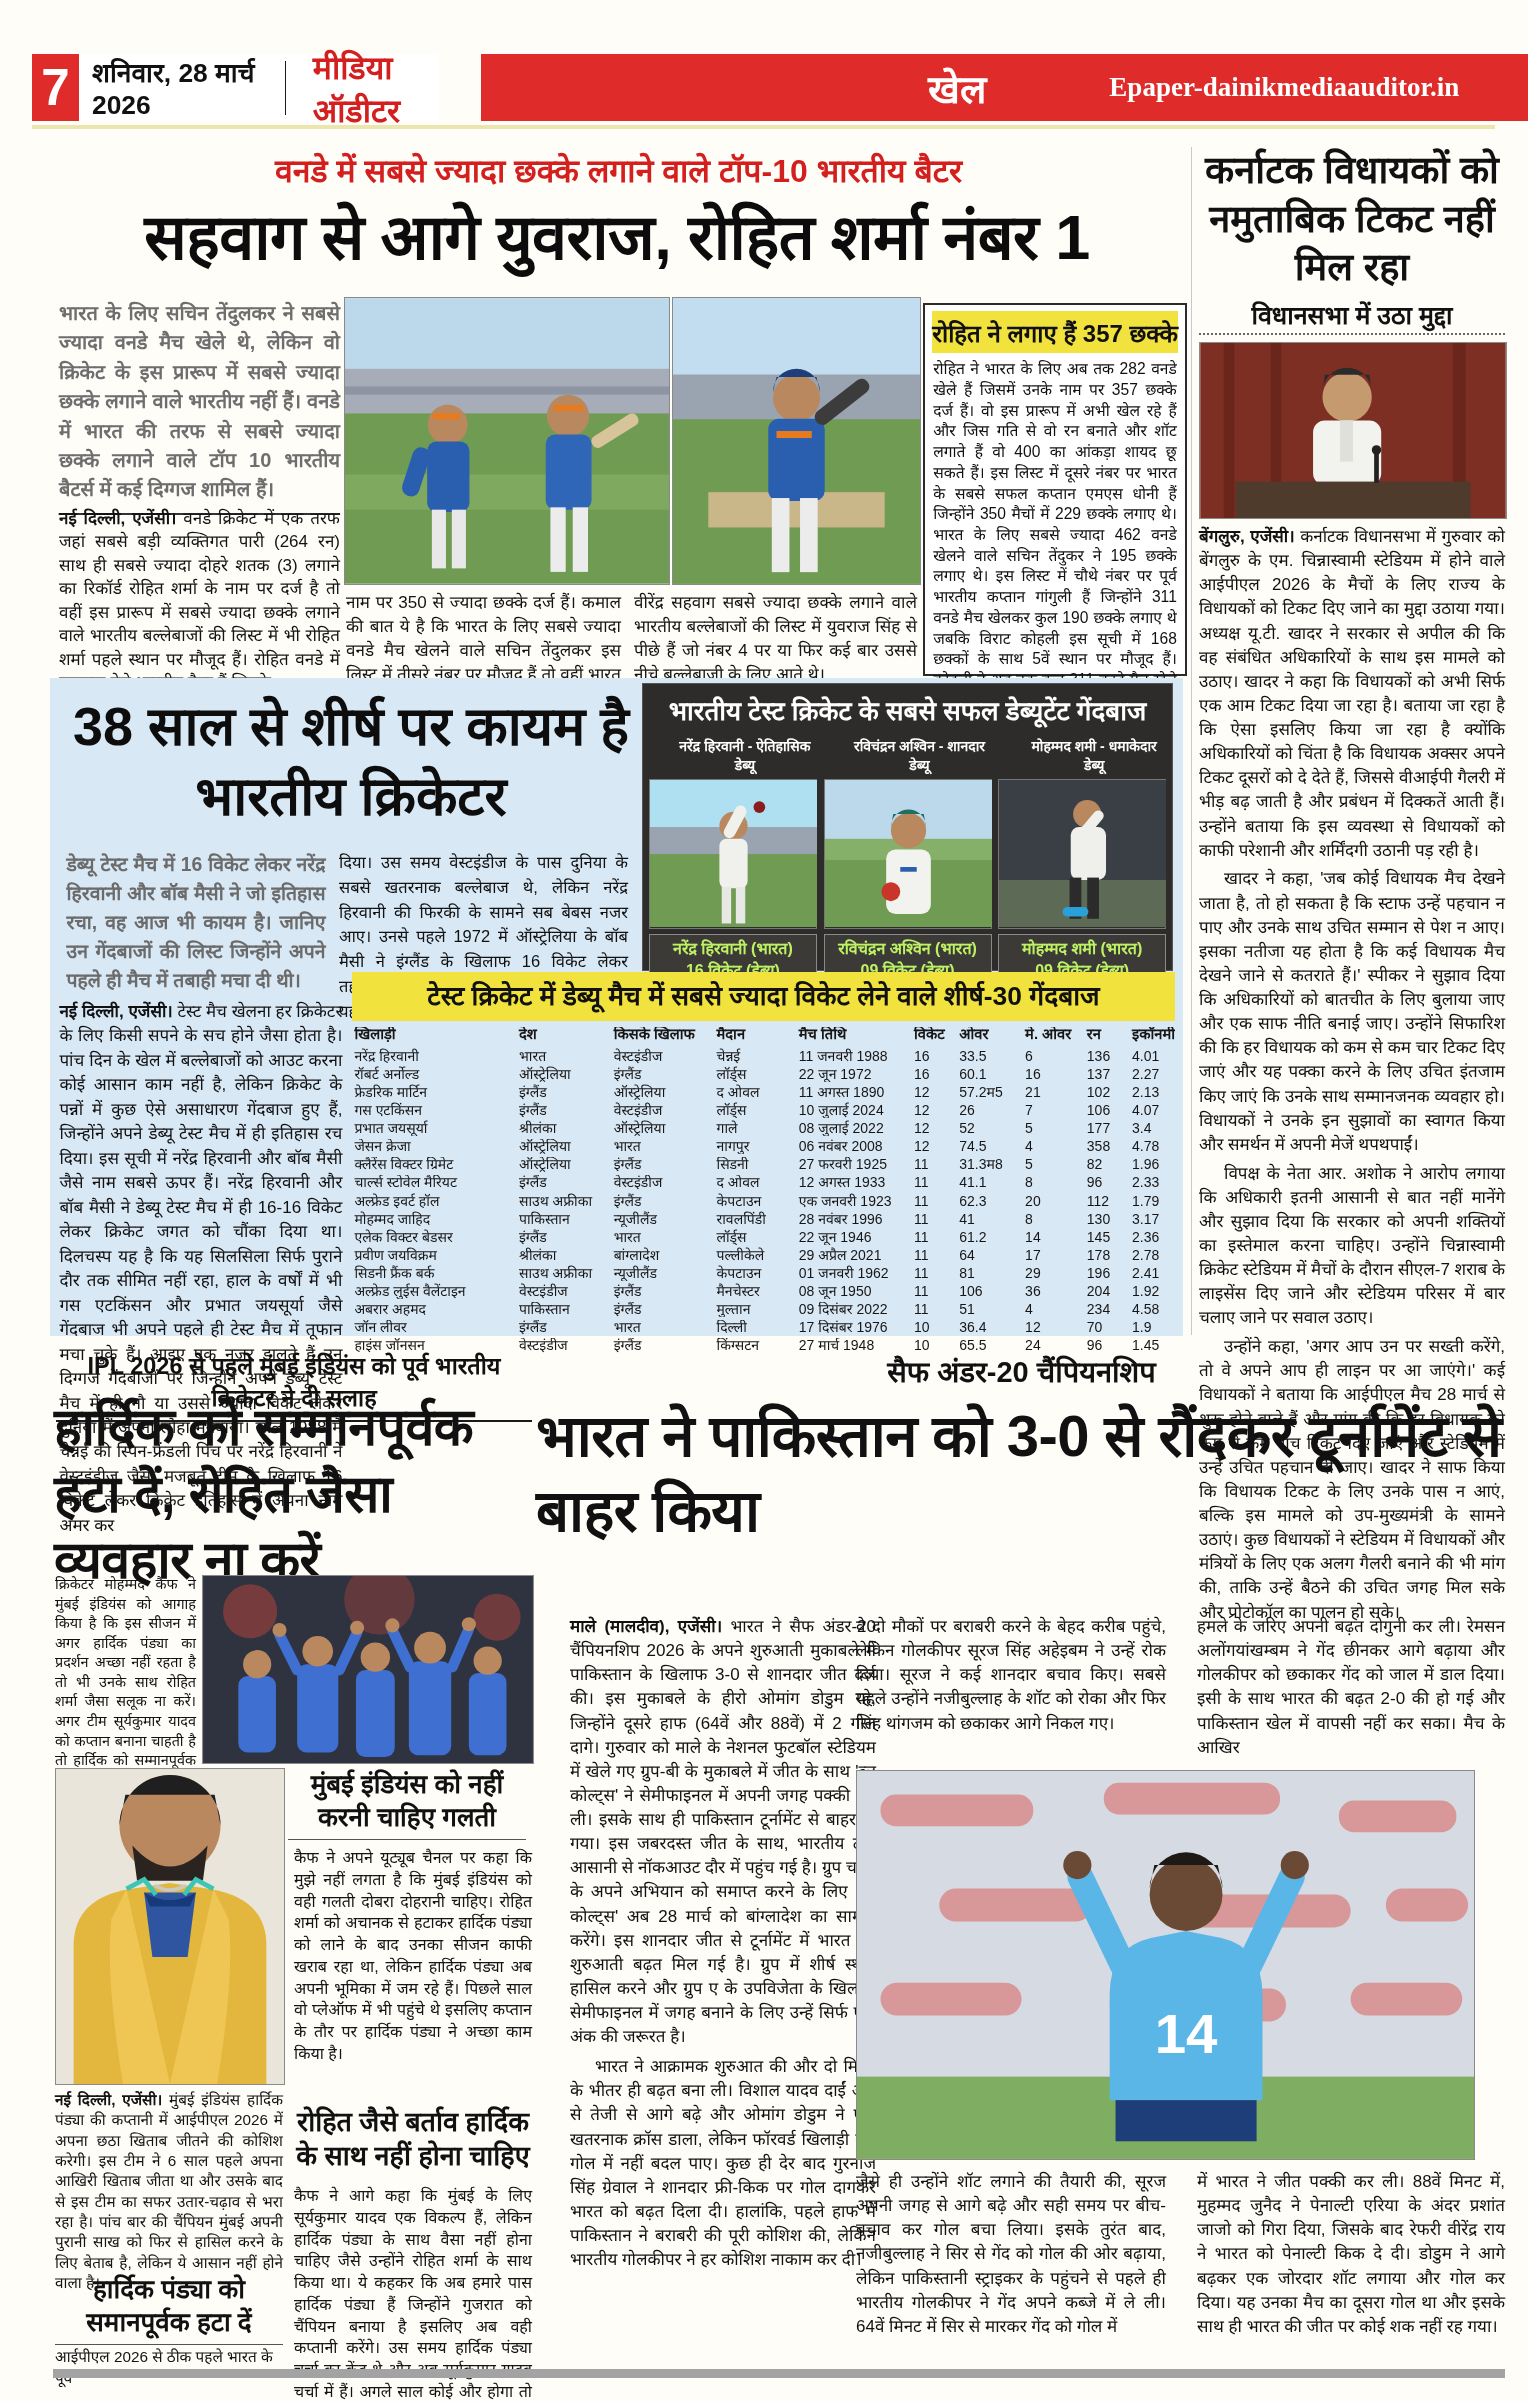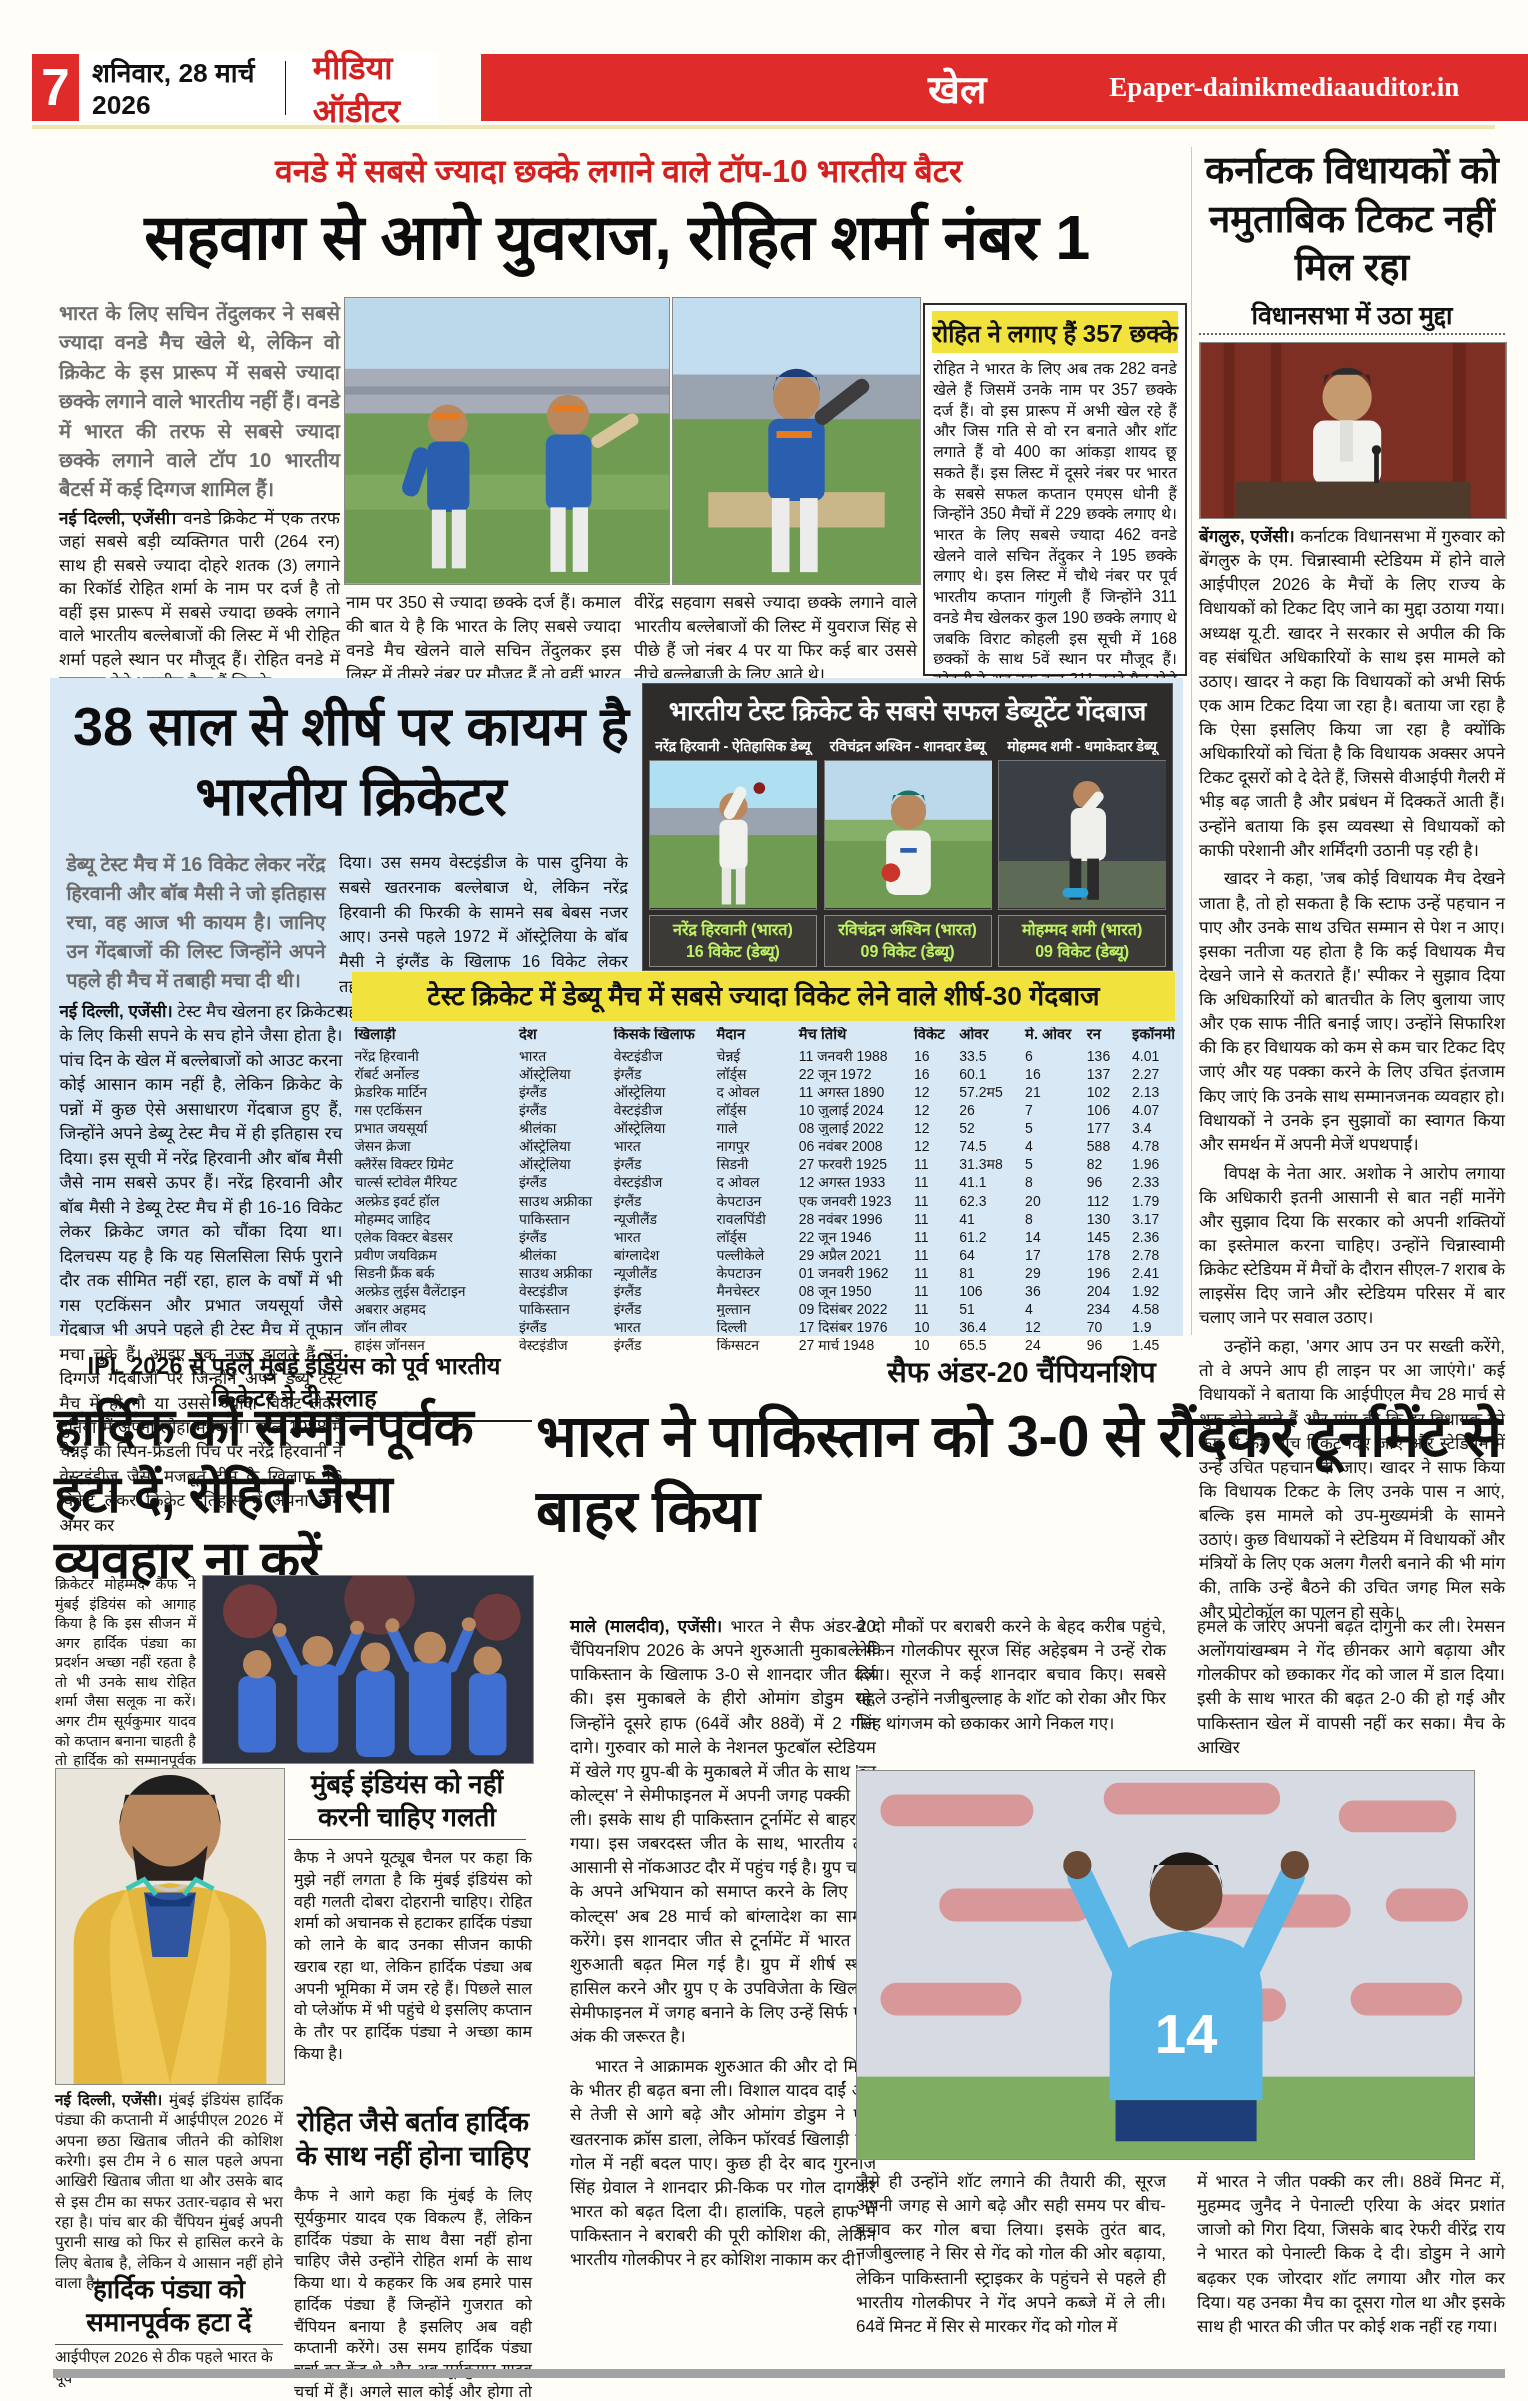--- a/index.html
+++ b/index.html
@@ -30,21 +30,21 @@
   .rohit-title{background:#f2e23e;font-size:24px;font-weight:bold;text-align:center;margin:5.9px 7px 4.7px 7px;padding:4.7px 0;}
   .rohit-body{font-size:15.6px;line-height:1.33;padding:1.2px 8.2px;}
   
   .bluebox{background:#d9e8f5;}
   .h38{font-size:54px;font-weight:bold;line-height:1.3;color:#0d0d0d;}
   .deck38{color:#6b6b6b;font-size:19.4px;font-weight:bold;line-height:1.5;}
   .body38{font-size:16.5px;line-height:1.5;}
   .darkbox{background:#2e2c2a;border:1.2px solid #555;}
   .darkbox-title{color:#fff;font-size:26px;font-weight:bold;text-align:center;padding:8.2px 0 5.9px 0;}
   .card{width:168px;display:flex;flex-direction:column;}
-  .card-label{color:#fff;font-size:14px;font-weight:bold;text-align:center;padding:2.4px 0 4.7px 0;}
+  .card-label{color:#fff;font-size:14px;font-weight:bold;text-align:center;padding:2.4px 0 4.7px 0;margin-left:24px;}
   .card-img{height:148px;border:0.6px solid #777;}
   .card-cap{background:#3c3a37;border:1.2px solid #8a8a8a;color:#bef264;font-size:16px;font-weight:bold;text-align:center;line-height:1.35;margin-top:4.7px;padding:3.5px 1.2px;}
   
   .tbl-title{background:#f2e23e;font-size:26.4px;font-weight:bold;text-align:center;line-height:49px;height:49px;}
   .tbl{background:transparent;}
   .t-row{display:flex;width:100%;font-size:14px;line-height:1.04;padding:1.2px 0;color:#161616;}
   .t-head .t-row{font-weight:bold;font-size:14.7px;padding:5.9px 0 3.5px 0;}
   .t-cell{box-sizing:border-box;padding:0.6px 2.4px;white-space:nowrap;overflow:hidden;}
   .t-cell:nth-child(1){width:20%;}
   .t-cell:nth-child(2){width:11.5%;}
@@ -315,21 +315,21 @@
         </div>
         <div class="t-row">
           <div class="t-cell">जेसन क्रेजा</div>
           <div class="t-cell">ऑस्ट्रेलिया</div>
           <div class="t-cell">भारत</div>
           <div class="t-cell">नागपुर</div>
           <div class="t-cell">06 नवंबर 2008</div>
           <div class="t-cell">12</div>
           <div class="t-cell">74.5</div>
           <div class="t-cell">4</div>
-          <div class="t-cell">588</div>
+          <div class="t-cell">358</div>
           <div class="t-cell">4.78</div>
         </div>
         <div class="t-row">
           <div class="t-cell">क्लैरेंस विक्टर ग्रिमेट</div>
           <div class="t-cell">ऑस्ट्रेलिया</div>
           <div class="t-cell">इंग्लैंड</div>
           <div class="t-cell">सिडनी</div>
           <div class="t-cell">27 फरवरी 1925</div>
           <div class="t-cell">11</div>
           <div class="t-cell">31.3म8</div>

